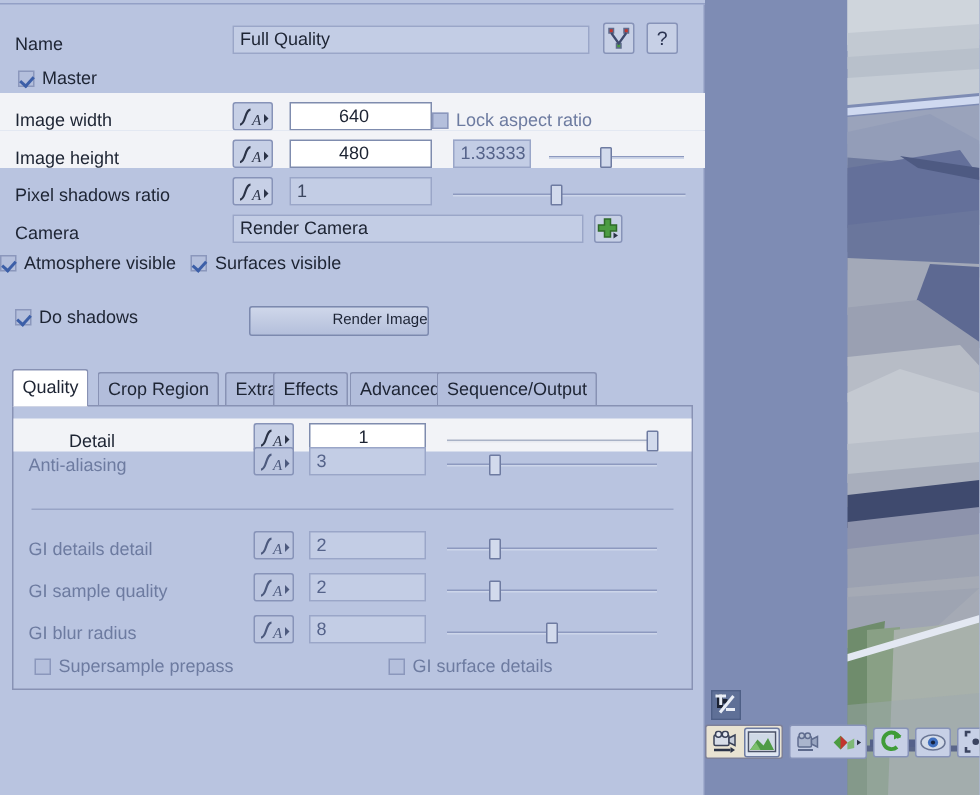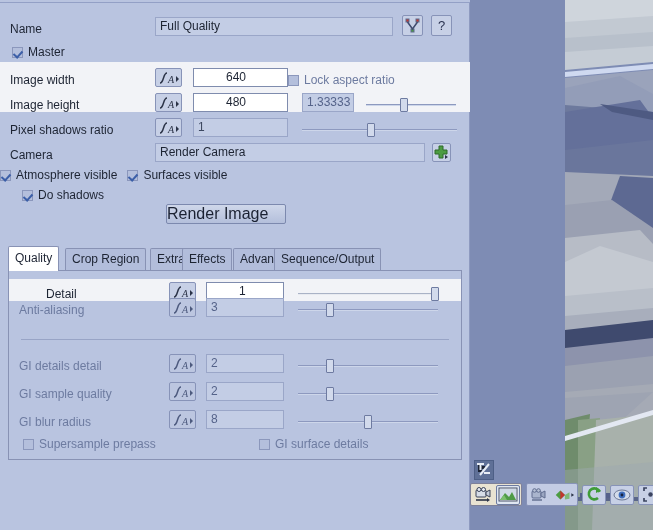--- a/index.html
+++ b/index.html
@@ -129,22 +129,22 @@
 
   
   #render-btn {
     position: absolute;
     left: 166px; top: 204px;
     width: 120px; height: 20px;
     border: 1px solid #7c89ae;
     border-radius: 2px;
     background: linear-gradient(#cfd7ea, #b4bfdb);
     color: #1b2233;
-    font-size: 16px;
-    text-align: left;
+    font-size: 10px;
+    text-align: right;
     line-height: 18px;
   }
 
   
   #tabbar {
     position: absolute; left: 8px; top: 248px;
     width: 454px; height: 23px;
   }
   .tab {
     position: absolute; top: 0; height: 22px;
@@ -417,56 +417,56 @@
       </div>
       <div class="field ro" style="width:95px; margin-left:11px;">1</div>
       <div class="slider" style="width:155px; margin-left:14px;">
         <div class="track"></div>
         <div class="thumb" style="left:42%;"></div>
       </div>
     </div>
 
     <div class="row" style="top:140px; height:22px;">
       <div class="lbl" style="width:155px;">Camera</div>
-      <div class="field" style="width:270px;">Render Camera</div>
+      <div class="field" style="width:234px;">Render Camera</div>
       <div class="sqbtn" style="margin-left:7px; width:19px; height:19px;">
         <svg width="15" height="15" viewBox="0 0 15 15" style="position:absolute;left:1px;top:1px">
           <path d="M5 1 L9 1 L9 5 L13 5 L13 9 L9 9 L9 13 L5 13 L5 9 L1 9 L1 5 L5 5 Z" fill="#4c9c42" stroke="#2f6a2a"></path>
           <path d="M11 10 L14 12 L11 14 Z" fill="#2b3347"></path>
         </svg>
       </div>
     </div>
 
     <div class="row" style="top:165px; height:17px;">
       <div class="cbwrap">
         <span class="cb on"></span>
         <span>Atmosphere visible</span>
       </div>
       <div class="cbwrap" style="padding-left:10px; width:145px;">
         <span class="cb on"></span>
         <span>Surfaces visible</span>
       </div>
     </div>
 
-    <div class="row" style="top:185px; height:17px;padding-left:12px;">
+    <div class="row" style="top:201px; height:17px;">
       <div class="cbwrap" style="padding-left:10px;">
         <span class="cb on"></span>
         <span>Do shadows</span>
       </div>
     </div>
 
     <div id="render-btn">Render Image</div>
 
     <div id="tabbar">
       <div class="tab active" style="left:0px;">Quality</div>
       <div class="tab" style="left:57px;">Crop Region</div>
       <div class="tab" style="left:142px;">Extra</div>
       <div class="tab" style="left:174px;">Effects</div>
       <div class="tab" style="left:225px;">Advanced</div>
-      <div class="tab" style="left:266px;">Sequence/Output</div>
+      <div class="tab" style="left:283px;">Sequence/Output</div>
     </div>
 
     <div id="tabbox">
 
       <div class="row hl" style="top:8px; width:452px; height:22px;">
         <div class="lbl" style="width:160px;padding-left:37px;">Detail</div>
         <div class="fx">
           <svg width="22" height="16" viewBox="0 0 22 16">
             <path d="M2 13 C6 13 5 3 9 3" stroke="#2b3347" stroke-width="1.5" fill="none"></path>
             <text x="10" y="13" font-family="Liberation Serif, serif" font-size="10" font-style="italic" fill="#2b3347">A</text>

